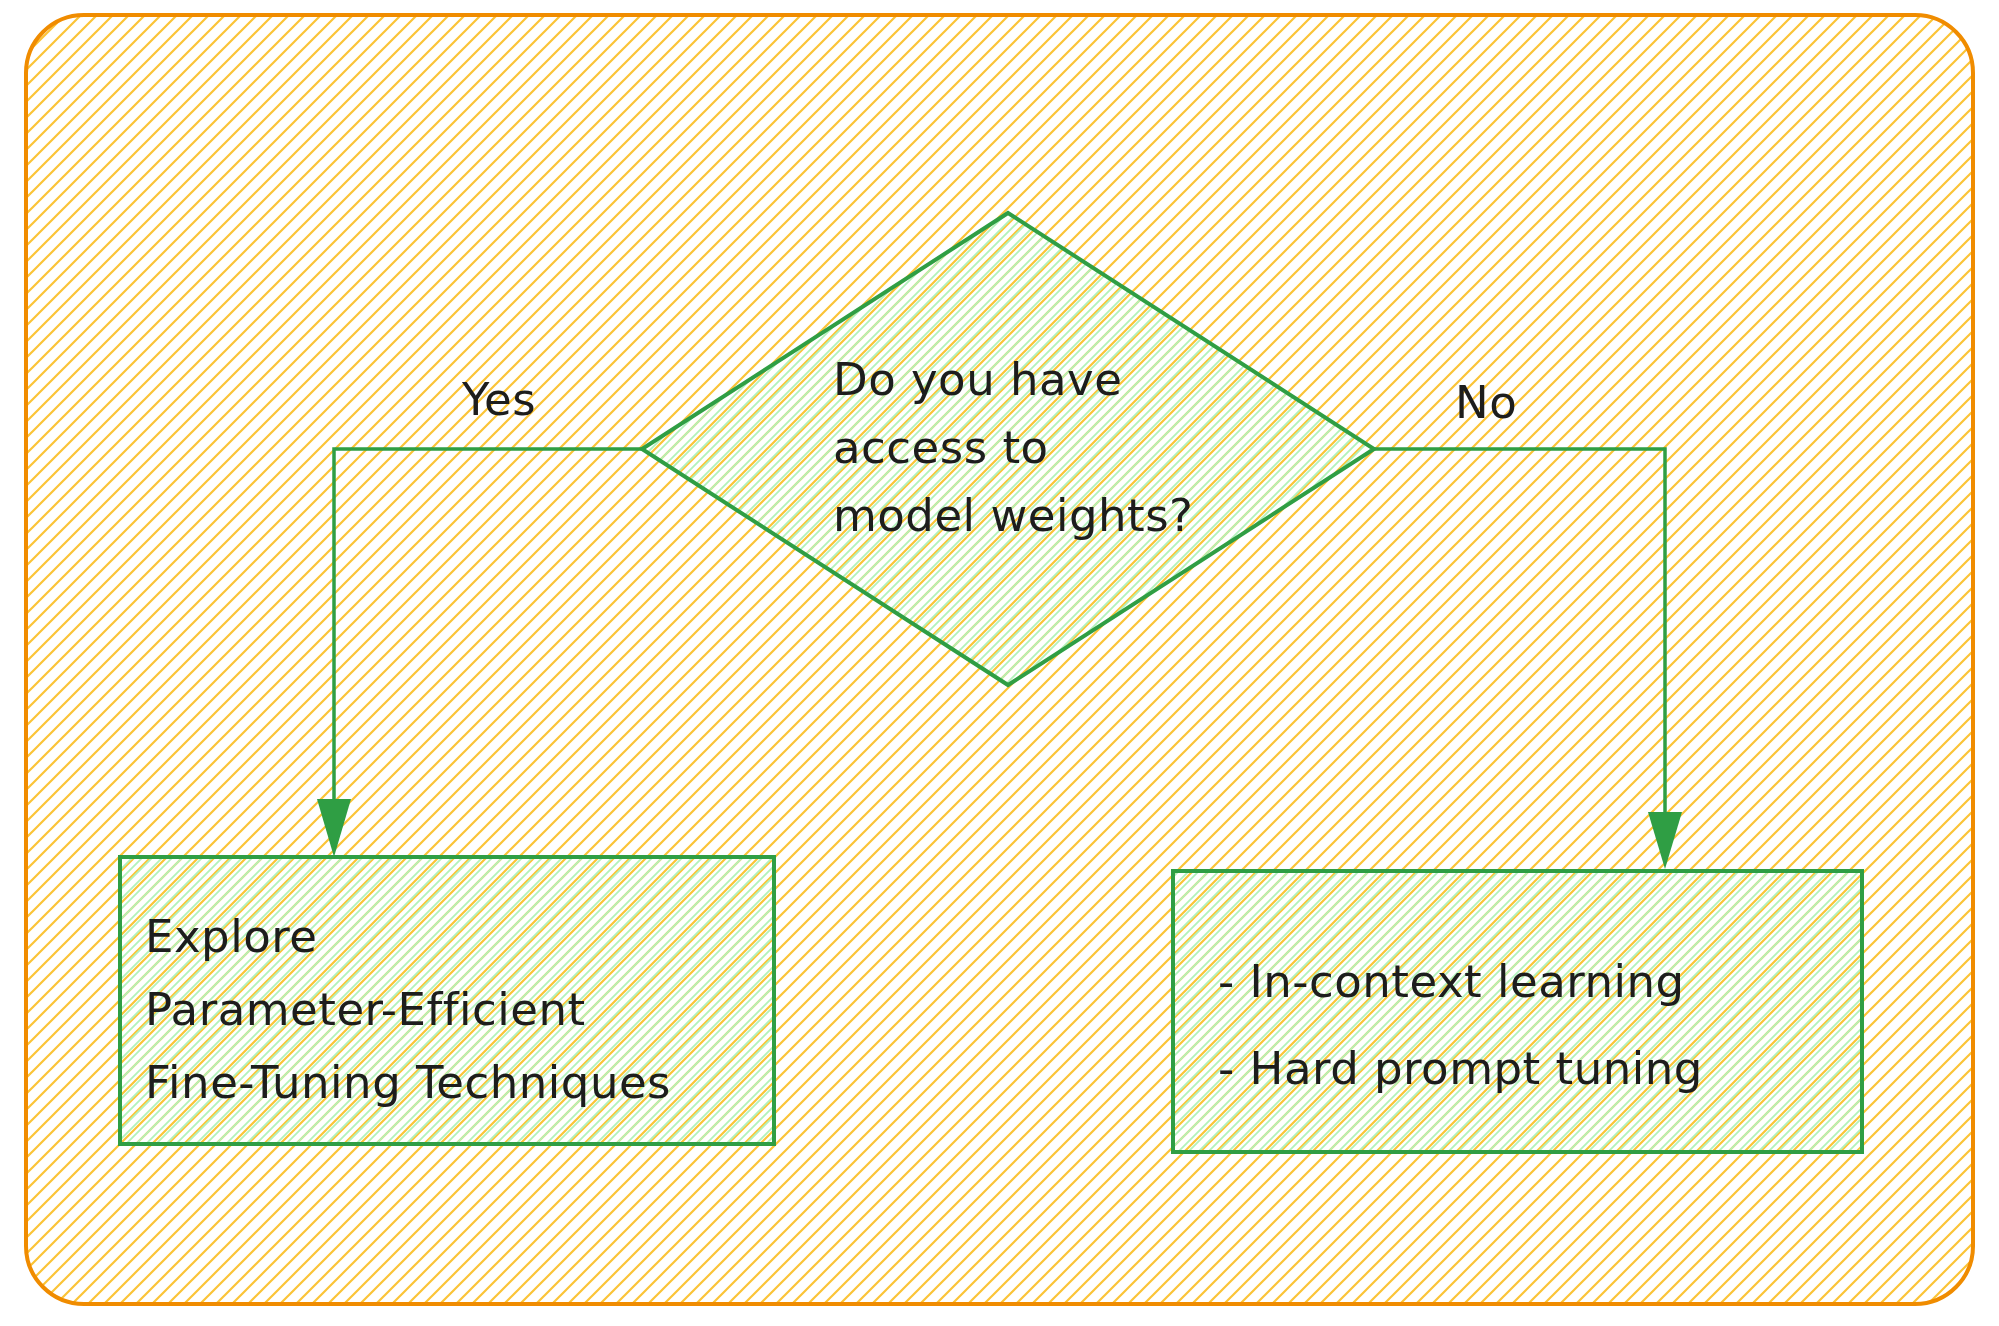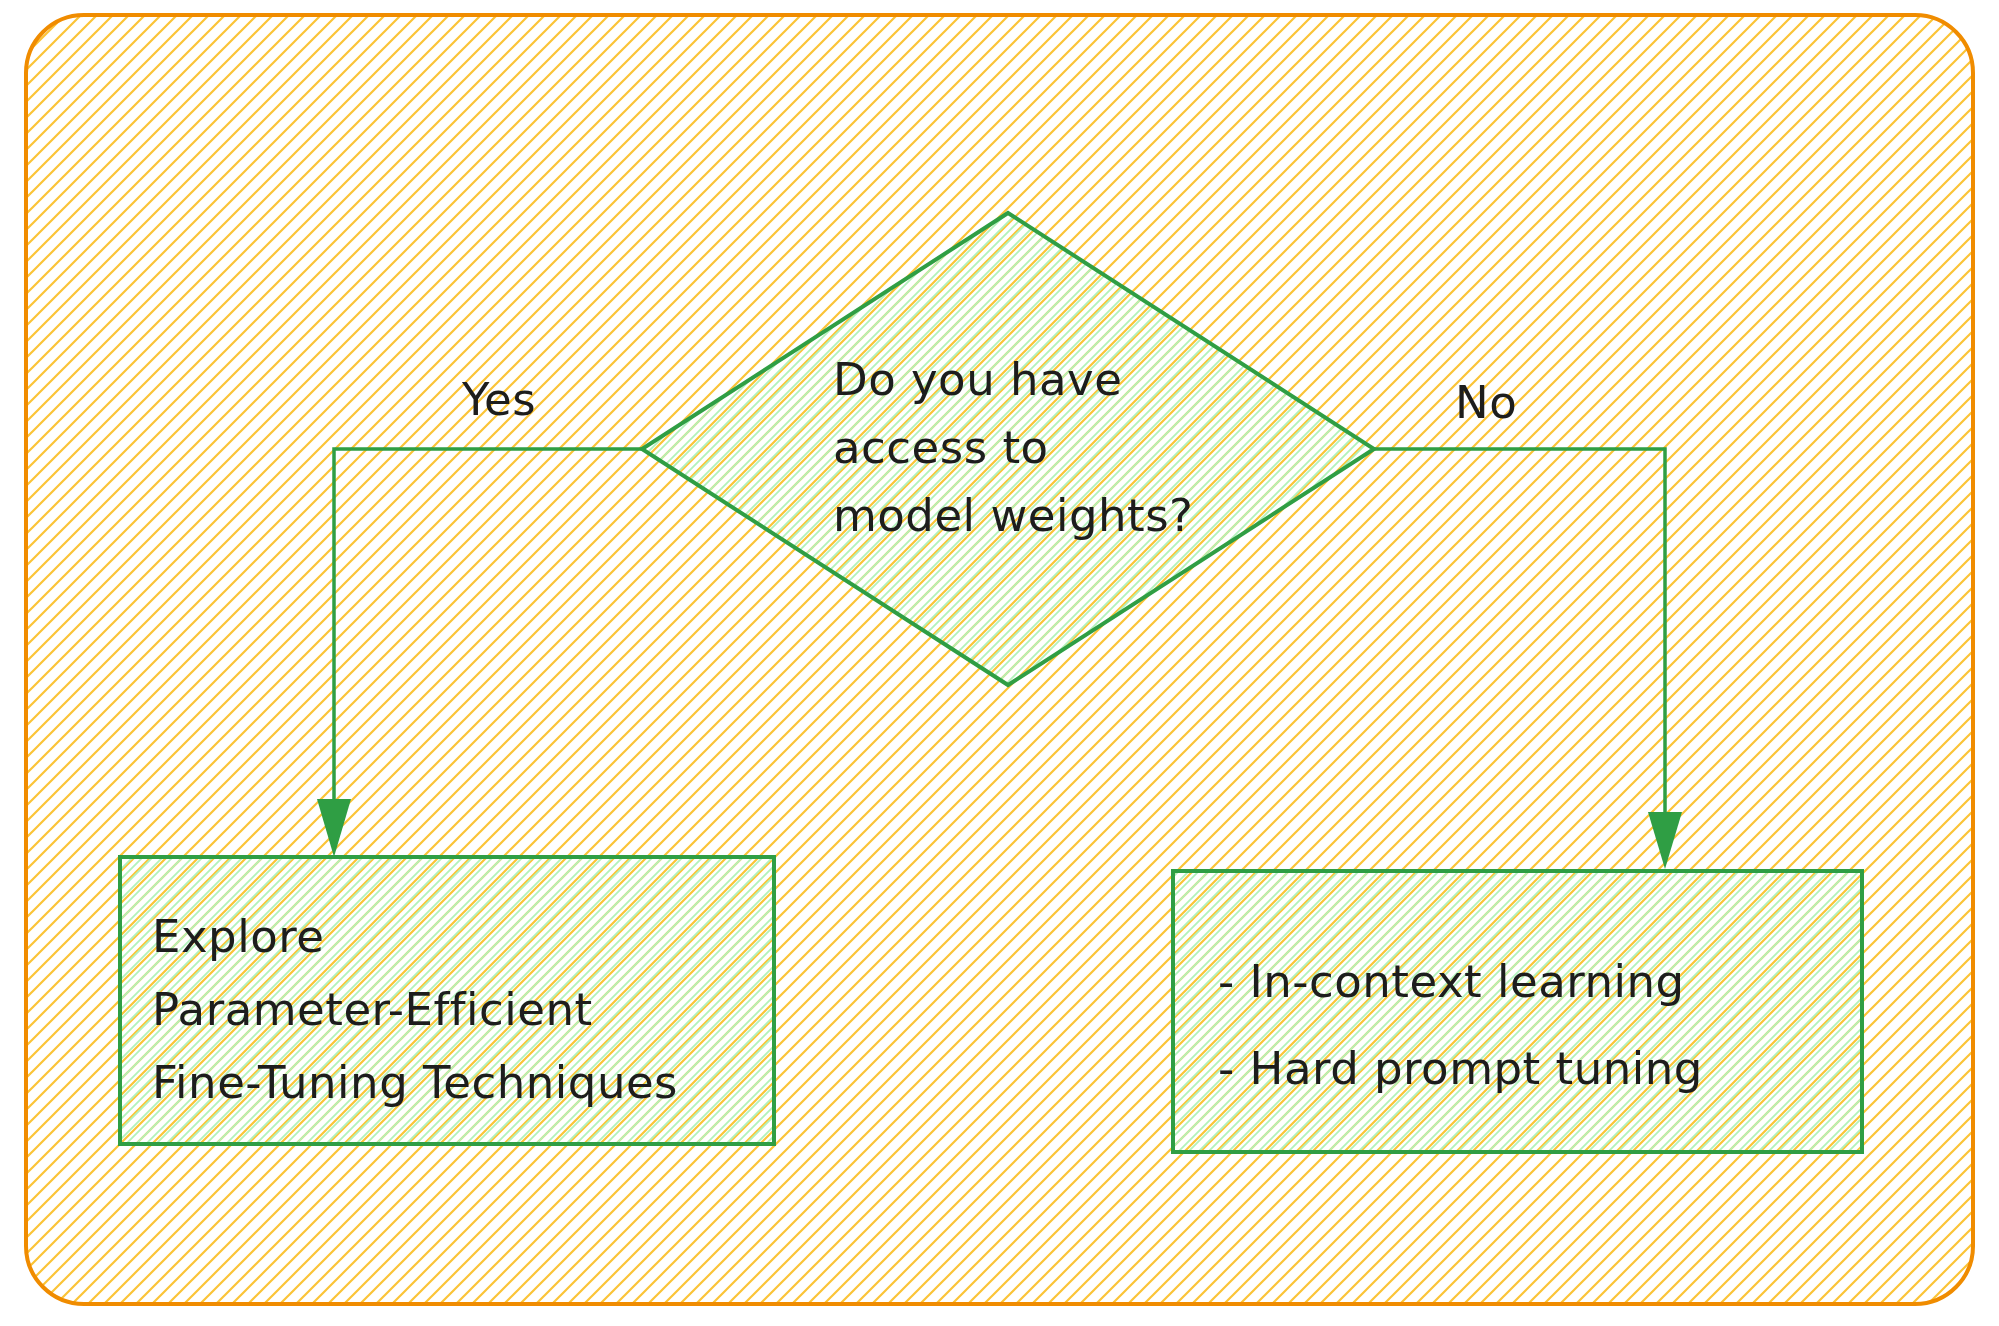--- a/index.html
+++ b/index.html
@@ -48,21 +48,21 @@
   .label {
     position: absolute;
     color: var(--ink);
     font-size: 45px;
     white-space: pre-line;
     letter-spacing: 0.5px;
   }
   .decision-label { left: 833px; top: 346px; line-height: 68px; }
   .yes-label      { left: 462px; top: 376px; line-height: 48px; }
   .no-label       { left: 1455px; top: 379px; line-height: 48px; text-align: right; }
-  .left-result-label  { left: 145px;  top: 900px; line-height: 73px; margin-left: 7px; }
+  .left-result-label  { left: 145px;  top: 900px; line-height: 73px; }
   .right-result-label { left: 1218px; top: 938px; line-height: 87px; }
 </style>
 </head>
 <body>
 
 <div class="canvas" style="--yellow: #fbc437; --orange: #f08c00; --green: #2f9e44; --green-light: #b2f2bb; --ink: #1d1d1d;">
 
   <svg class="diagram-svg" viewBox="0 0 1999 1326" xmlns="http://www.w3.org/2000/svg">
     <defs>
       <pattern id="hatchYellow" width="16" height="16" patternUnits="userSpaceOnUse">

